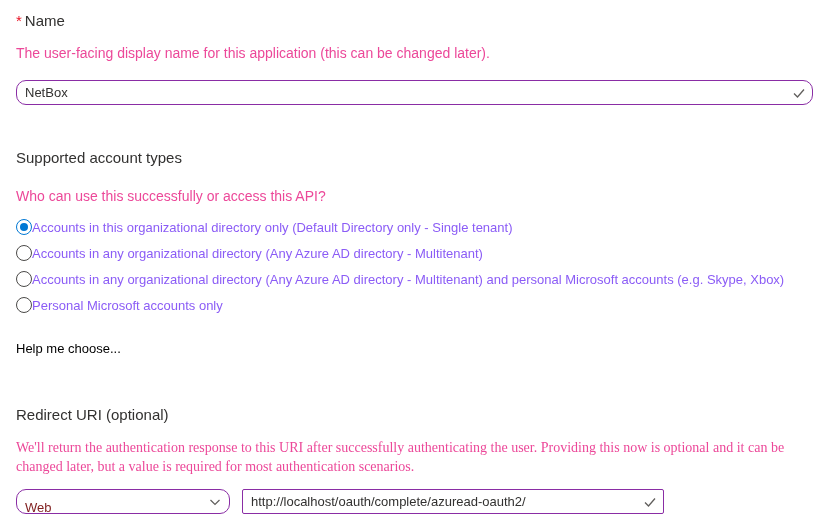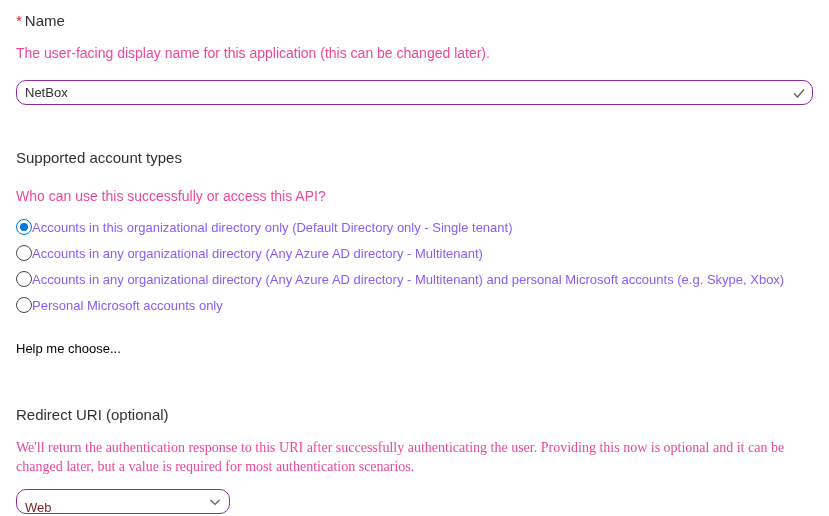--- a/index.html
+++ b/index.html
@@ -211,16 +211,22 @@
     <h2 class="section-title">Redirect URI (optional)</h2>
     <p class="hint-text redirect-desc">We'll return the authentication response to this URI after successfully authenticating the user. Providing this now is optional and it can be changed later, but a value is required for most authentication scenarios.</p>
 
     <div class="uri-row">
       <div class="platform-select">
         <span>Web</span>
         <svg class="chevron-wrap" viewBox="0 0 12 12">
             <path d="M1.5 4 L6 8.5 L10.5 4" fill="none" stroke="#605e5c" stroke-width="1.2"></path>
           </svg>
       </div>
+      <div class="uri-input-wrap">
+        <input type="text" value="http://localhost/oauth/complete/azuread-oauth2/" style="">
+        <svg class="valid-check" viewBox="0 0 14 14">
+            <path d="M2 7.5 L5.5 11 L12 3.5" fill="none" stroke="#605e5c" stroke-width="1.3"></path>
+          </svg>
+      </div>
     </div>
   </div>
 
 </div>
 
 </body></html>

